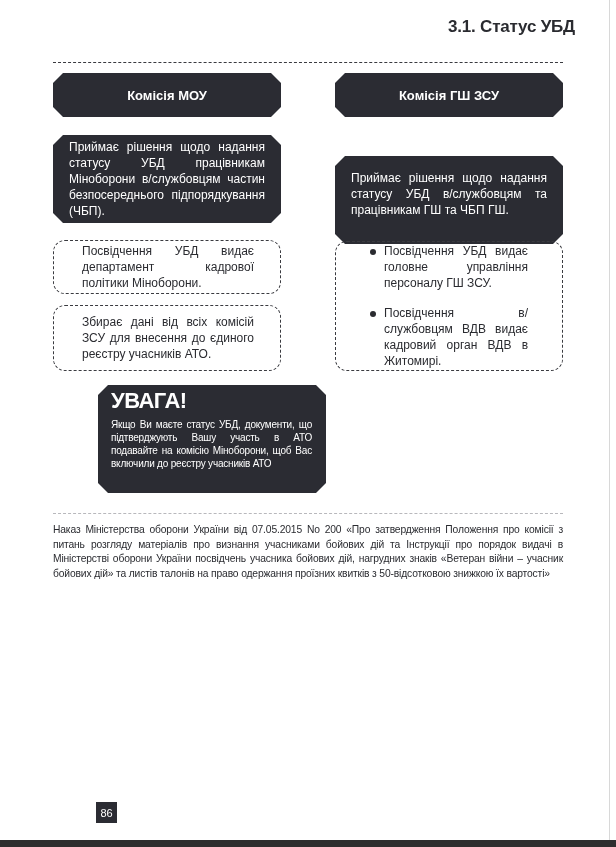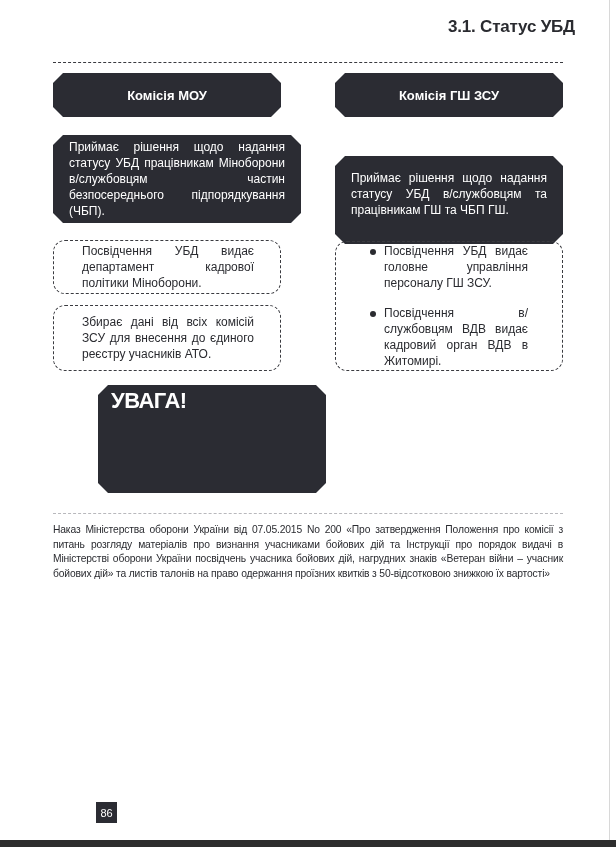--- a/index.html
+++ b/index.html
@@ -85,32 +85,33 @@
 
 <div class="page-edge"></div>
 <div class="bottom-bar"></div>
 
 <div class="section-title">3.1. Статус УБД</div>
 <div class="dash-line" style="top:62px;"></div>
 
 <div class="oct head-box" style="left:53px;">
   <span>Комісія МОУ</span>
 </div>
-<div class="oct dark-box" style="left:53px; top:135px; width:248px; height:88px;">
+<div class="oct dark-box" style="left:53px; top:135px; width:228px; height:88px;">
   <p>Приймає рішення щодо надання статусу УБД працівникам Міноборони в/службовцям частин безпосереднього підпорядкування (ЧБП).</p>
 </div>
 <div class="dashed-box" style="left:53px; top:240px; width:228px; height:54px;">
   <p>Посвідчення УБД видає департамент кадрової політики Міноборони.</p>
 </div>
 <div class="dashed-box" style="left:53px; top:305px; width:228px; height:66px;">
   <p>Збирає дані від всіх комісій ЗСУ для внесення до єдиного реєстру учасників АТО.</p>
 </div>
 
 <div class="oct" style="left:53px; top:385px; width:228px; height:108px; padding:3px 14px 0 13px; box-sizing:border-box;margin-left:45px;">
   <div class="warn-title">УВАГА!</div>
+  <p class="warn-text">Якщо Ви маєте статус УБД, документи, що підтверджують Вашу участь в АТО подавайте на комісію Міноборони, щоб Вас включили до реєстру учасників АТО</p>
 </div>
 
 <div class="oct head-box" style="left:335px;">
   <span>Комісія ГШ ЗСУ</span>
 </div>
 <div class="oct dark-box" style="left:335px; top:135px; width:228px; height:88px; padding-bottom:12px;margin-top:21px;">
   <p>Приймає рішення щодо надання статусу УБД в/службовцям та працівникам ГШ та ЧБП ГШ.</p>
 </div>
 <div class="dashed-box" style="left:335px; top:241px; width:228px; height:130px; padding-left:16px;">
   <ul class="bullet-list">

